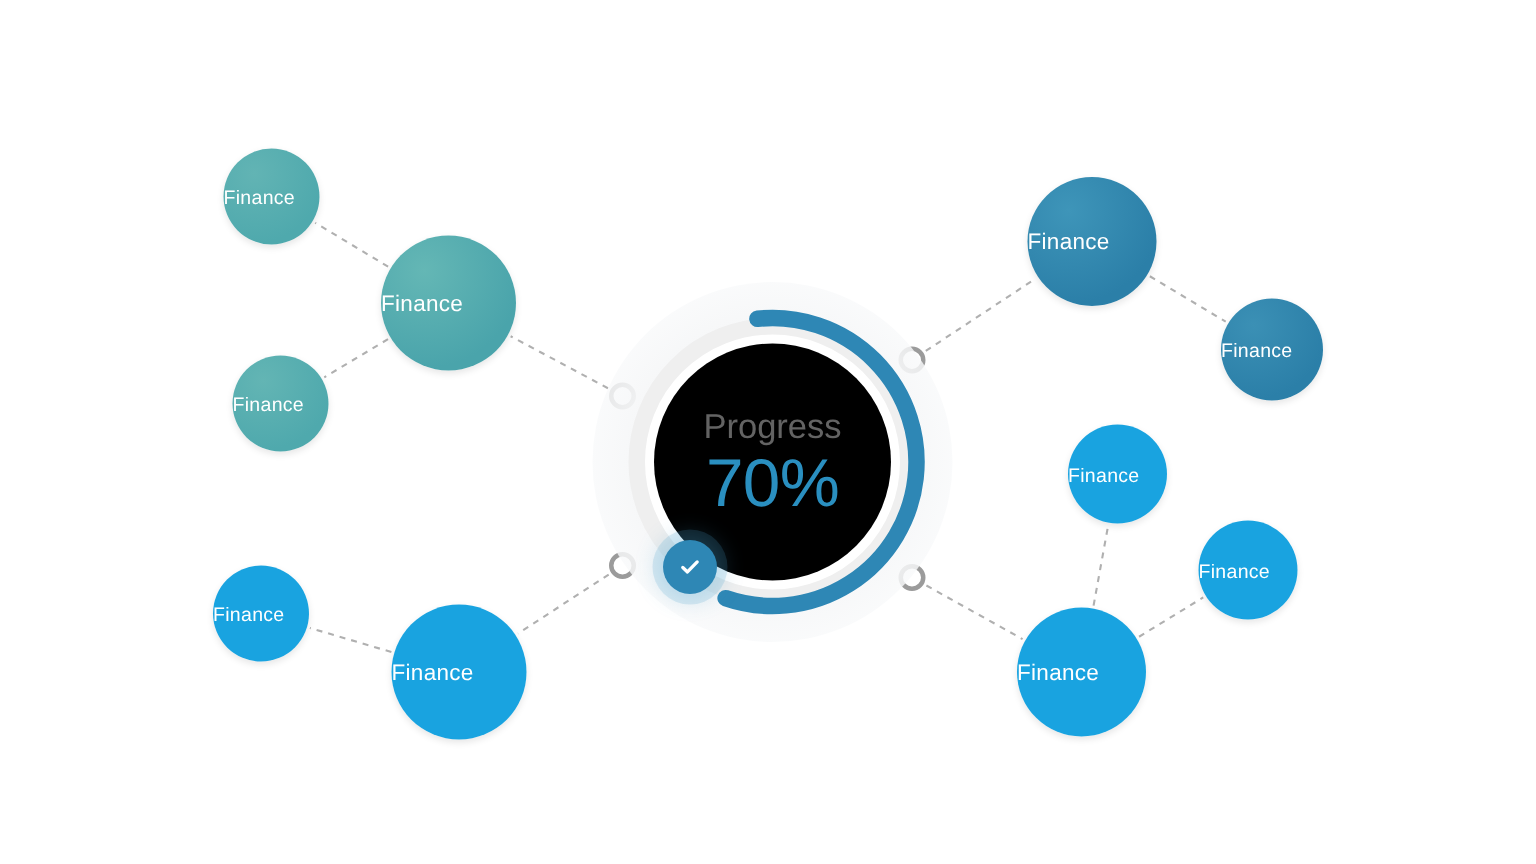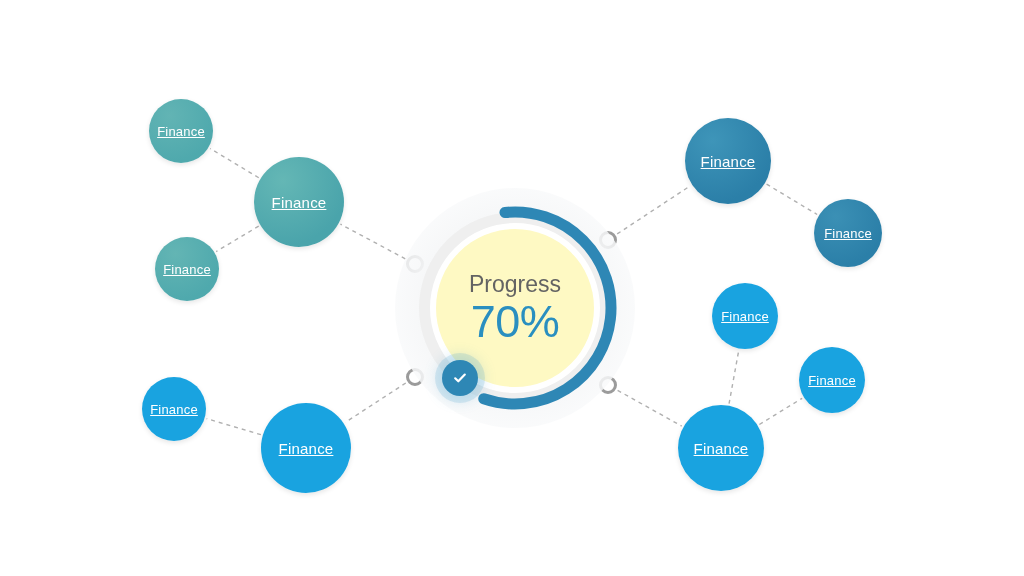--- a/index.html
+++ b/index.html
@@ -24,27 +24,26 @@
     left: 0;
     top: 0;
     width: 1024px;
     height: 576px;
   }
   .node {
     position: absolute;
     border-radius: 50%;
     display: flex;
     align-items: center;
-    justify-content: center;
+    justify-content: flex-start;
     color: #ffffff;
     text-align: center;
     box-sizing: border-box;
     box-shadow: 0 2px 5px rgba(0,0,0,0.10);
     user-select: none;
-    text-decoration: underline;
   }
   .node-label {
     display: block;
     line-height: 1;
     letter-spacing: 0.2px;
   }
   .joint {
     position: absolute;
     border-radius: 50%;
     background: #ffffff;
@@ -87,21 +86,21 @@
     left: 0;
     top: 0;
   }
   #dial-face {
     position: absolute;
     left: 41px;
     top: 41px;
     width: 158px;
     height: 158px;
     border-radius: 50%;
-    background: #fef9c3;
+    background: #000000;
     display: flex;
     flex-direction: column;
     align-items: center;
     justify-content: center;
   }
   #progress-label {
     font-size: 23px;
     color: #636363;
     line-height: 1;
     margin-bottom: 3px;

